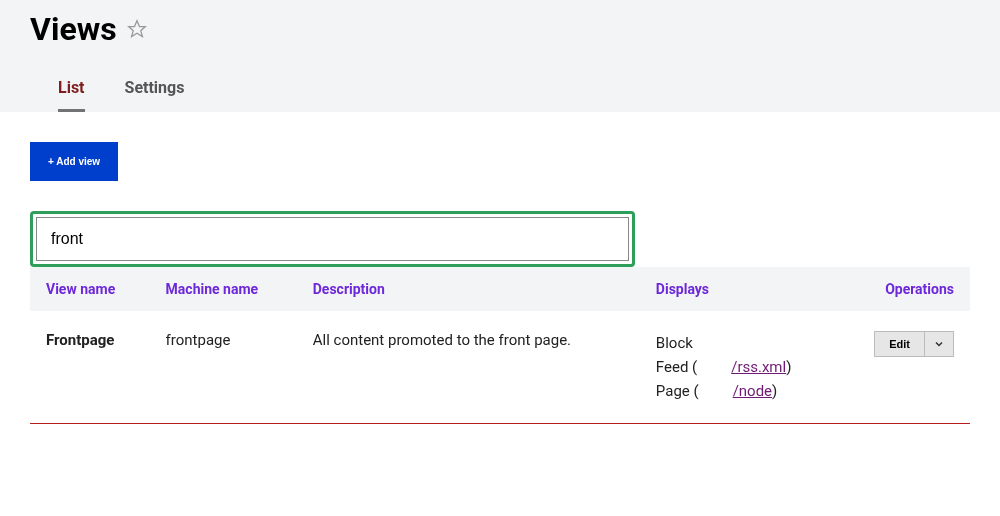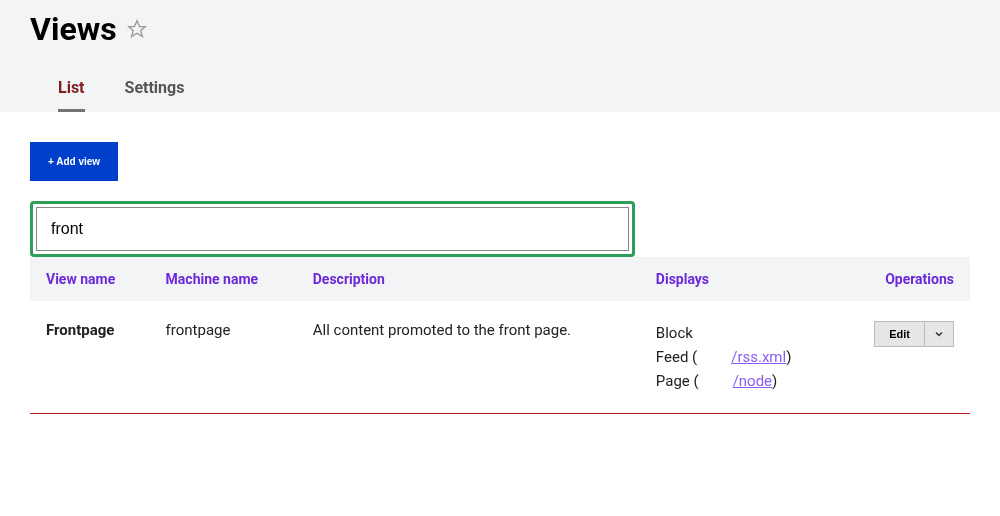--- a/index.html
+++ b/index.html
@@ -6,29 +6,29 @@
 body { font-family: -apple-system, BlinkMacSystemFont, "Segoe UI", Roboto, sans-serif; background: #fff; color: #222; }
 .header-bar { background: #f3f4f6; padding: 10px 30px 0 30px; }
 .title-row { display: flex; align-items: center; gap: 10px; margin-bottom: 20px; }
 .page-title { font-size: 32px; font-weight: 700; color: #000000; }
 .star-icon { width: 20px; height: 20px; color: #999; }
 .tabs { display: flex; gap: 40px; margin-left: 28px; }
 .tab { font-size: 16px; font-weight: 700; padding: 10px 0 12px 0; color: #555; cursor: pointer; border-bottom: 3px solid transparent; }
 .tab.active { color: #7f1d1d; border-bottom: 3px solid #737373; }
 .content { padding: 30px; }
 .add-btn { background: #003ecc; color: #fff; border: none; padding: 14px 18px; font-size: 10px; font-weight: 700; cursor: pointer; }
-.filter-wrap { margin-top: 20px; border: 3px solid #2e9e5b; border-radius: 4px; width: 605px; padding: 3px; }
+.filter-wrap { margin-top: 30px; border: 3px solid #2e9e5b; border-radius: 4px; width: 605px; padding: 3px; }
 .filter-input { width: 100%; border: 1px solid #888; padding: 12px 14px; font-size: 16px; outline: none; }
 .section-title { font-size: 28px; font-weight: 700; margin-top: 30px; margin-bottom: 20px; }
 table { width: 100%; border-collapse: collapse; }
 thead { background: #f3f4f6; }
 th { text-align: left; font-size: 14px; font-weight: 700; padding: 14px 16px; color: #6d28d9; }
 td { padding: 20px 16px; font-size: 15px; vertical-align: top; border-bottom: 1px solid #b91c1c; }
 .view-name-cell { font-weight: 700; }
-.link { color: #8b5cf6; text-decoration: underline; cursor: pointer; margin-left: 34px; }
+.link { color: #701a75; text-decoration: underline; cursor: pointer; margin-left: 34px; }
 .ops-cell { text-align: right; }
 .ops-group { display: inline-flex; }
 .edit-btn { background: #e6e6e6; border: 1px solid #bbb; padding: 6px 14px; font-size: 11px; font-weight: 700; cursor: pointer; }
 .drop-btn { background: #e6e6e6; border: 1px solid #bbb; border-left: none; padding: 6px 8px; cursor: pointer; display: flex; align-items: center; }
 .chev { width: 12px; height: 12px; }
 .displays-line { line-height: 1.6; }
 </style>
 </head>
 <body>
 

